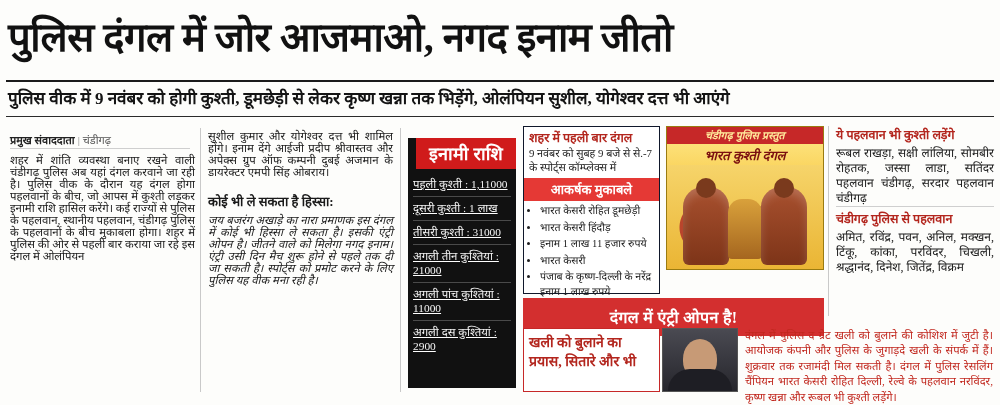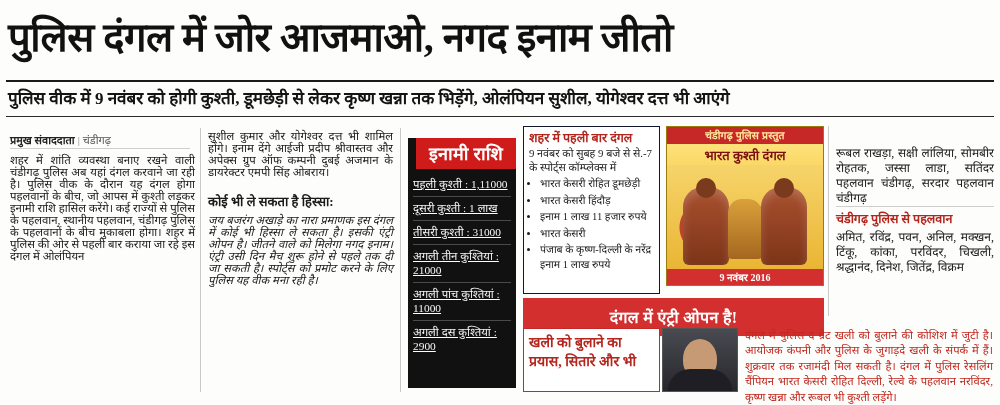--- a/index.html
+++ b/index.html
@@ -174,25 +174,26 @@
     color: #1c1c1c;
   }
   .citybox-list li { margin-bottom: 2px; }
 
   
   .poster {
     position: absolute;
     left: 666px;
     top: 126px;
     width: 158px;
-    height: 160px;
+    height: 144px;
     border: 1px solid #9a7b10;
     box-sizing: border-box;
     background: linear-gradient(#ffe98a, #f7c948 45%, #e8a72c);
     overflow: hidden;
+    font-style: italic;
   }
   .poster-band {
     background: #c62828;
     color: #ffe89a;
     font-family: "Liberation Serif", serif;
     font-weight: bold;
     font-size: 10.5px;
     text-align: center;
     padding: 1px 0 2px;
     letter-spacing: 0.2px;
@@ -391,20 +392,21 @@
       <li>तीसरी कुश्ती : 31000</li>
       <li>अगली तीन कुश्तियां : 21000</li>
       <li>अगली पांच कुश्तियां : 11000</li>
       <li>अगली दस कुश्तियां : 2900</li>
     </ul>
   </div>
 
   <div class="citybox">
     <div class="citybox-head">शहर में पहली बार दंगल</div>
     <div class="citybox-sub">9 नवंबर को सुबह 9 बजे से से.-7 के स्पोर्ट्स कॉम्प्लेक्स में</div>
+    <div class="citybox-strip">आकर्षक मुकाबले</div>
     <ul class="citybox-list">
       <li>भारत केसरी रोहित डूमछेड़ी</li>
       <li>भारत केसरी हिंदौड़</li>
       <li>इनाम 1 लाख 11 हजार रुपये</li>
       <li>भारत केसरी</li>
       <li>पंजाब के कृष्ण-दिल्ली के नरेंद्र इनाम 1 लाख रुपये</li>
     </ul>
   </div>
 
   <div class="poster">
@@ -421,20 +423,21 @@
   <div class="entry-banner">दंगल में एंट्री ओपन है!</div>
 
   <div class="khali">खली को बुलाने का प्रयास, सितारे और भी</div>
   <div class="khali-photo">
     <div class="face"></div>
     <div class="body"></div>
   </div>
 
   <div class="vrule" style="left:828px; top:126px; height:190px;"></div>
 
+  <div class="rbox-head" style="left:836px; top:128px; width:158px;">ये पहलवान भी कुश्ती लड़ेंगे</div>
   <div class="rbox-body" style="left:836px; top:146px; width:158px;">रूबल राखड़ा, सक्षी लांलिया, सोमबीर रोहतक, जस्सा लाडा, सतिंदर पहलवान चंडीगढ़, सरदार पहलवान चंडीगढ़</div>
   <div class="hsep" style="left:836px; top:206px; width:158px;"></div>
 
   <div class="rbox-head" style="left:836px; top:212px; width:158px;">चंडीगढ़ पुलिस से पहलवान</div>
   <div class="rbox-body" style="left:836px; top:230px; width:158px;">अमित, रविंद्र, पवन, अनिल, मक्खन, टिंकू, कांका, परविंदर, चिखली, श्रद्धानंद, दिनेश, जितेंद्र, विक्रम</div>
 
   <div class="bottom-red" style="left:745px; top:328px; width:248px;">दंगल में पुलिस द ग्रेट खली को बुलाने की कोशिश में जुटी है। आयोजक कंपनी और पुलिस के जुगाड़दे खली के संपर्क में हैं। शुक्रवार तक रजामंदी मिल सकती है। दंगल में पुलिस रेसलिंग चैंपियन भारत केसरी रोहित दिल्ली, रेल्वे के पहलवान नरविंदर, कृष्ण खन्ना और रूबल भी कुश्ती लड़ेंगे।</div>
 
 </div>
 

